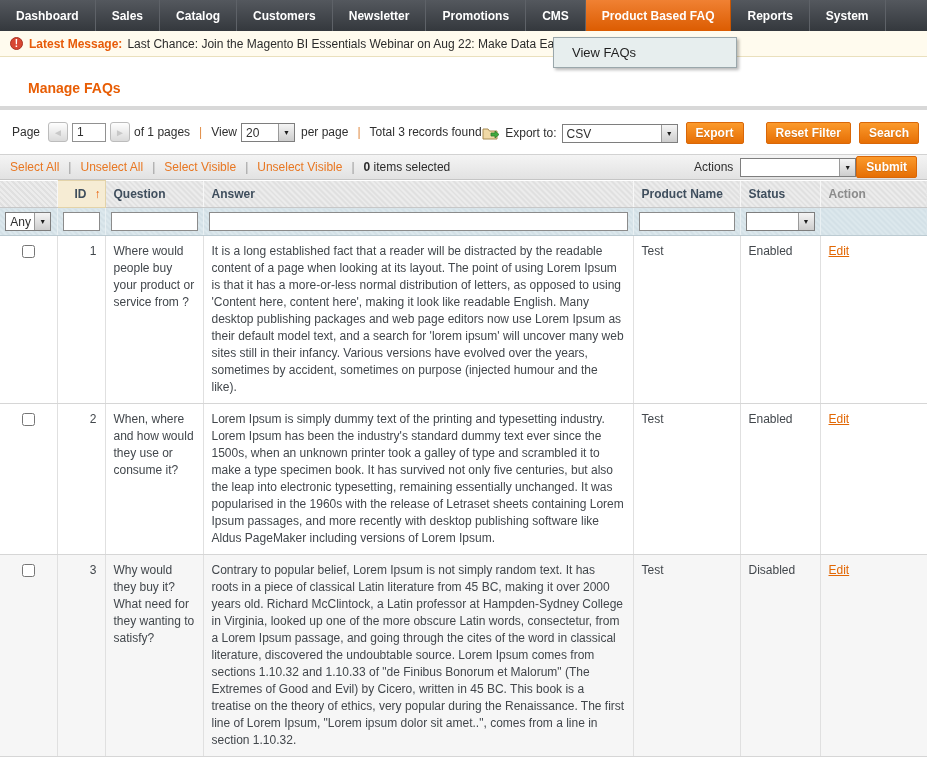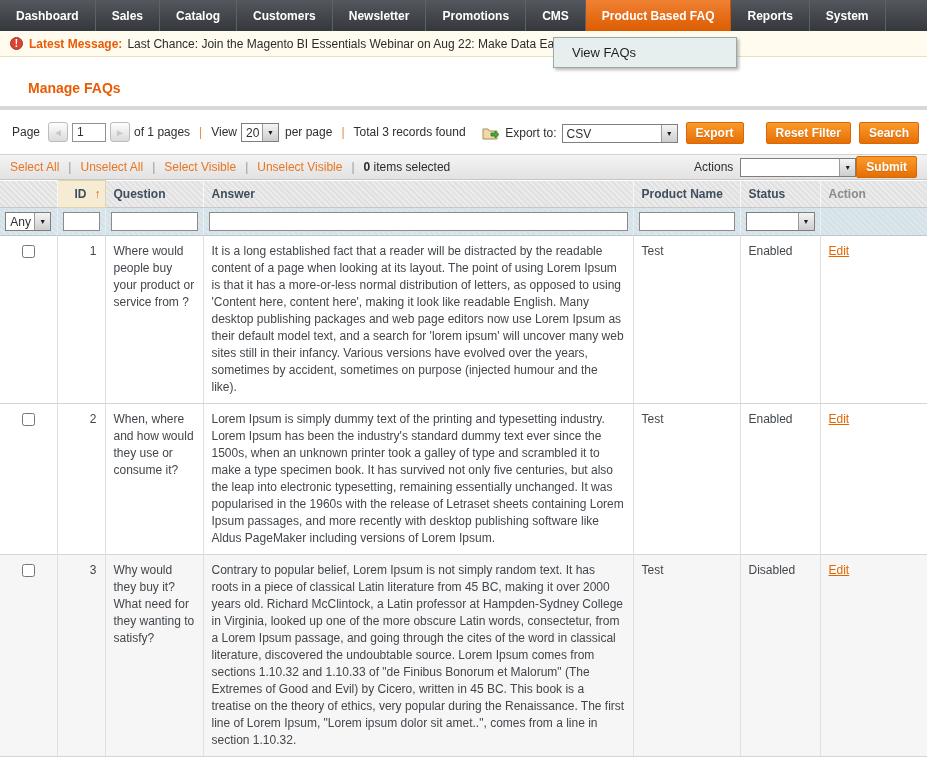--- a/index.html
+++ b/index.html
@@ -126,21 +126,21 @@
 
 <div class="toolbar">
   <div class="tb-left">
     <span class="tb-label">Page</span>
     <span class="pg-btn">◄</span>
     <input class="page-input" value="1" style="">
     <span class="pg-btn">►</span>
     <span>of 1 pages</span>
     <span class="sep">|</span>
     <span class="tb-label">View</span>
-    <span class="fselect" style="width:38px">
+    <span class="fselect" style="width:54px">
       <span class="fselect-text">20</span>
       <span class="fselect-btn">▼</span>
     </span>
     <span style="margin-left:6px">per page</span>
     <span class="sep">|</span>
     <span>Total 3 records found</span>
   </div>
   <div class="tb-right">
     <span class="export-ico">
       <svg width="18" height="15" viewBox="0 0 18 15">

